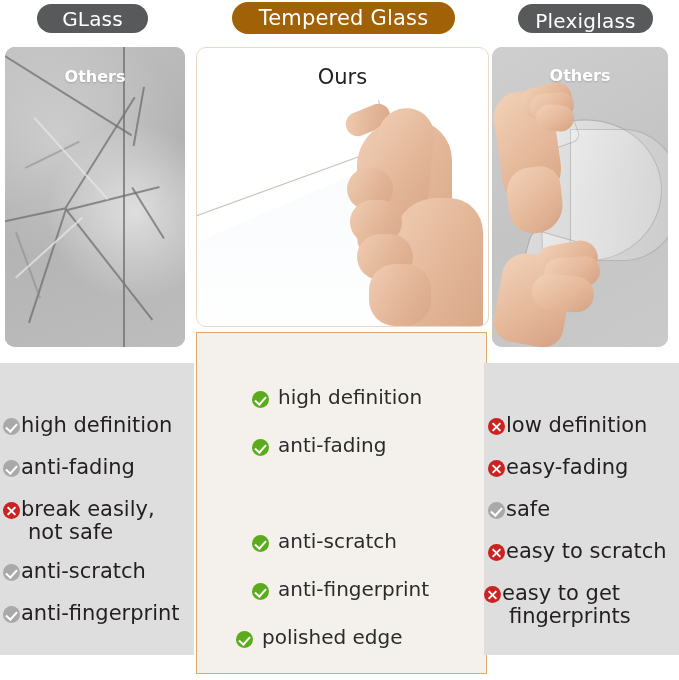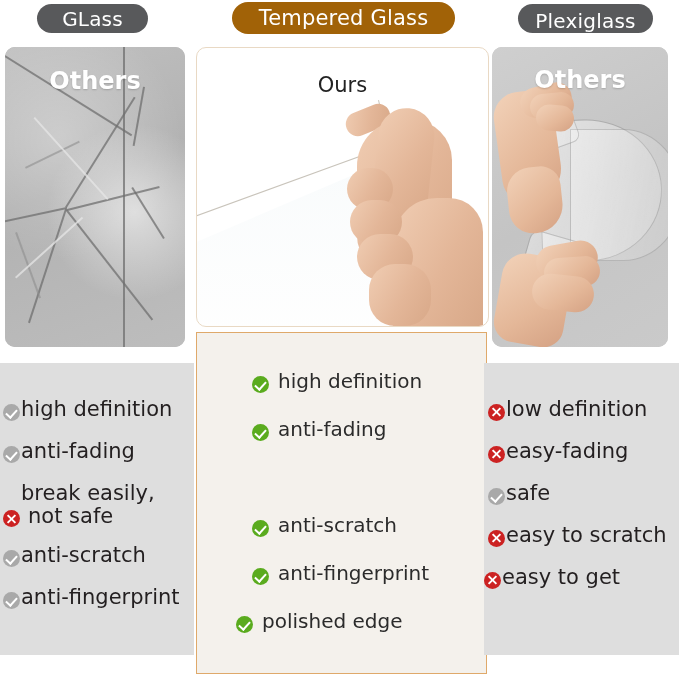--- a/index.html
+++ b/index.html
@@ -44,37 +44,36 @@
     left: 196px; top: 47px; width: 291px; height: 278px;
     background: #ffffff;
     border: 1px solid #e9d9c4;
     border-radius: 10px;
   }
 
   .panel-caption {
     position: absolute;
     left: 0; right: 0;
     text-align: center;
-    font-size: 24px;
+    font-size: 16px;
     font-weight: bold;
     color: #ffffff;
     z-index: 4;
     text-shadow: 0 1px 2px rgba(0,0,0,.18);
   }
   .panel-left  .panel-caption { top: 20px; }
   .panel-right .panel-caption { top: 19px; }
   .panel-center .caption-ours {
     position: absolute;
     left: 0; right: 0; top: 17px;
     text-align: center;
     font-size: 21px;
     font-weight: normal;
     color: #222222;
     z-index: 4;
-    margin-top: 8px;
   }
 
   
   .crack-bg {
     position: absolute; inset: 0;
     background:
       radial-gradient(circle at 72% 55%, rgba(255,255,255,.55) 0%, rgba(255,255,255,0) 42%),
       radial-gradient(circle at 30% 30%, rgba(255,255,255,.30) 0%, rgba(255,255,255,0) 50%),
       linear-gradient(160deg, #c0c0c0 0%, #b2b2b2 45%, #bdbdbd 100%);
   }
@@ -134,22 +133,23 @@
     position: absolute;
     left: 196px; top: 332px; width: 291px; height: 342px;
     background: #f4f1ec;
     border: 1px solid #dfa96a;
     box-sizing: border-box;
   }
 
   .feat-row {
     position: absolute;
     display: flex;
-    align-items: flex-end;
+    align-items: flex-start;
     white-space: nowrap;
+    margin-top: 16px;
   }
   .feat-text {
     font-size: 21px;
     color: #231f20;
     line-height: 1.08;
   }
   .list-center .feat-text { font-size: 20px; color: #2b2b2b; }
   .feat-text .l2 { display: block; padding-left: 7px; }
 
   
@@ -315,15 +315,16 @@
     <span class="feat-text">safe</span>
   </div>
   <div class="feat-row" style="left:4px; top:161px;">
     <span class="ic ic-bad"></span>
     <span class="feat-text">easy to scratch</span>
   </div>
   <div class="feat-row" style="left:0; top:203px;">
     <span class="ic ic-bad"></span>
     <span class="feat-text">
       <span>easy to get</span>
+      <span class="l2">fingerprints</span>
     </span>
   </div>
 </div>
 
 </body></html>

